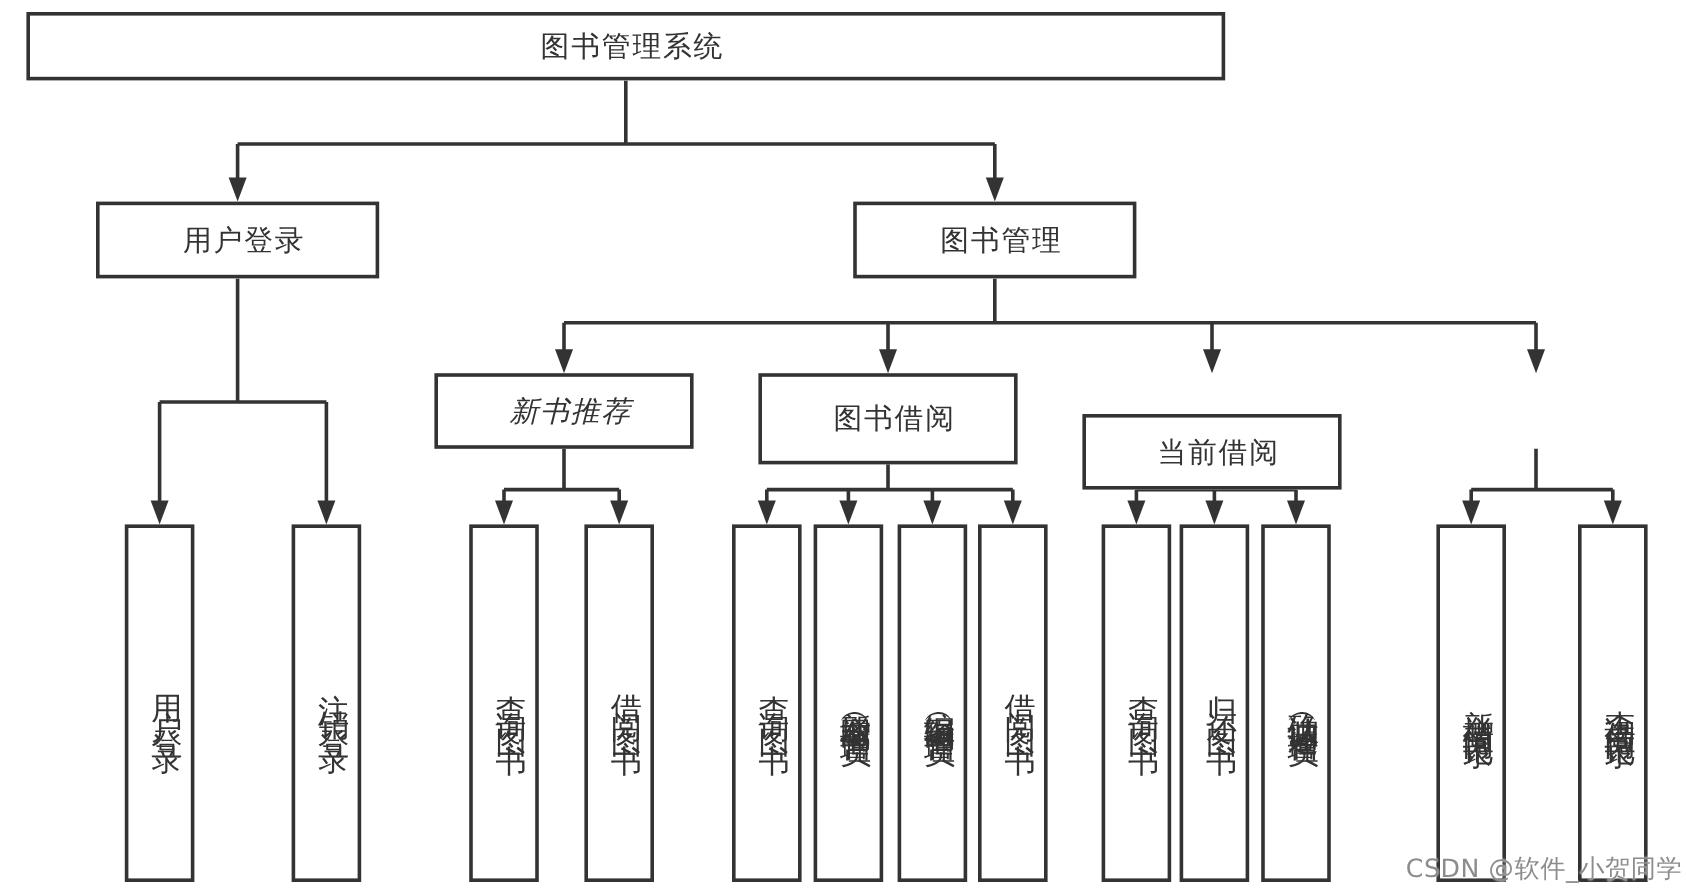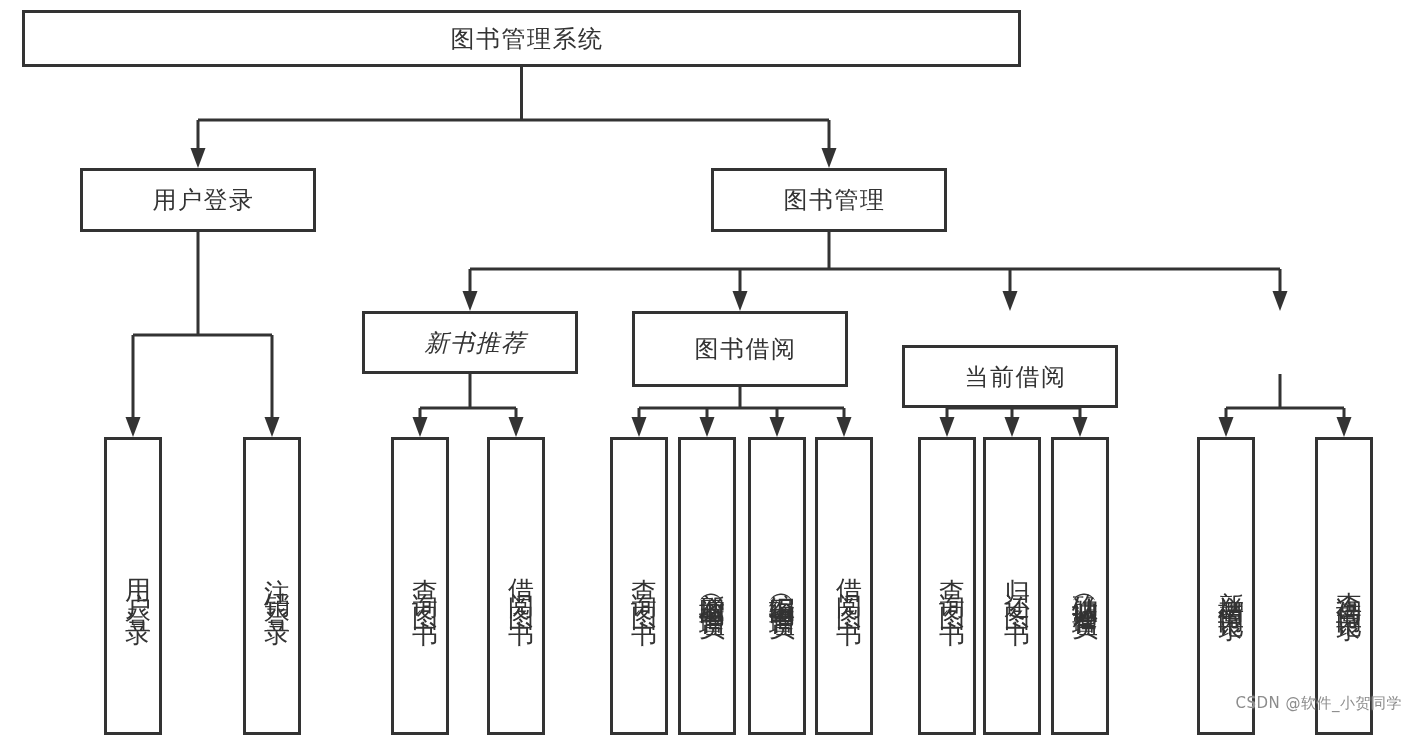--- a/index.html
+++ b/index.html
@@ -46,23 +46,23 @@
   .node.v span {
     writing-mode: vertical-rl;
     font-size: 26px;
     line-height: 1;
   }
   .v-short span { letter-spacing: 14px; }
   .v-mid   span { letter-spacing: 5px; }
   .v-long  span { letter-spacing: 3px; }
   .watermark {
     position: absolute;
-    top: 694px;
+    top: 710px;
     right: 3px;
-    font-size: 15px;
+    font-size: 21px;
     letter-spacing: 0.5px;
     color: var(--watermark);
     z-index: 5;
     text-shadow: 0 0 2px #ffffff;
     white-space: nowrap;
   }
 </style>
 </head>
 <body>
 

